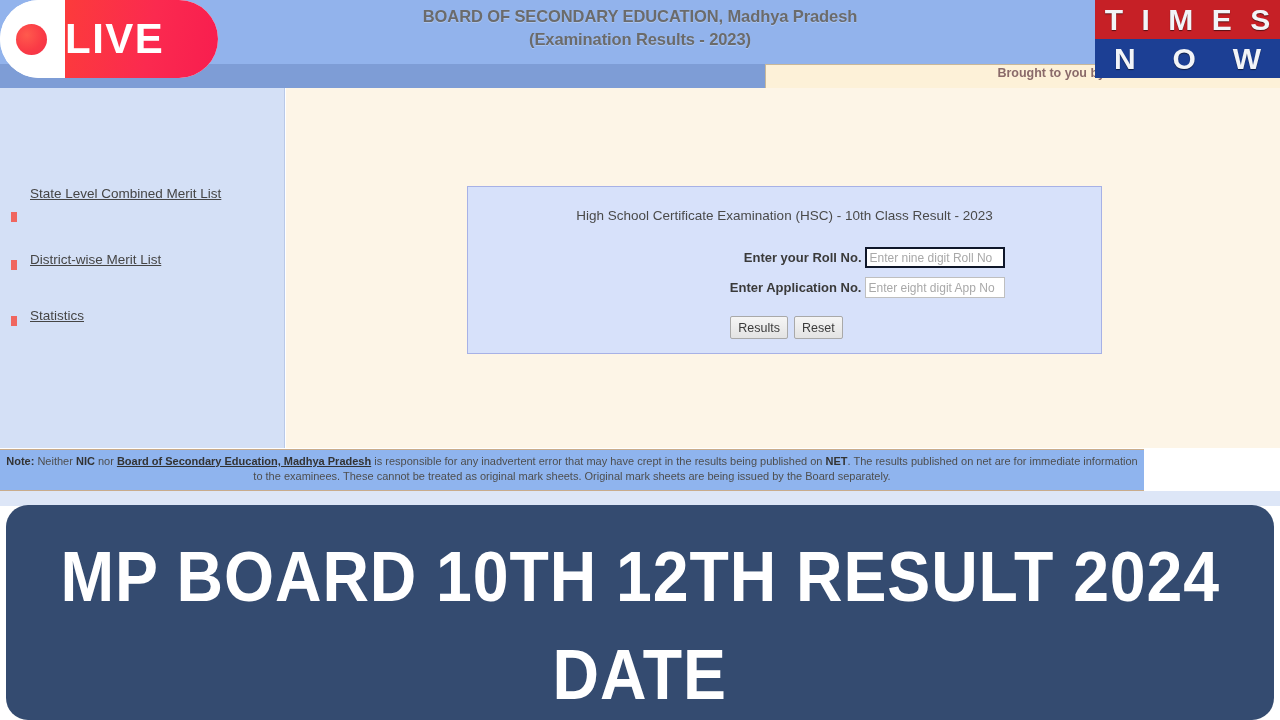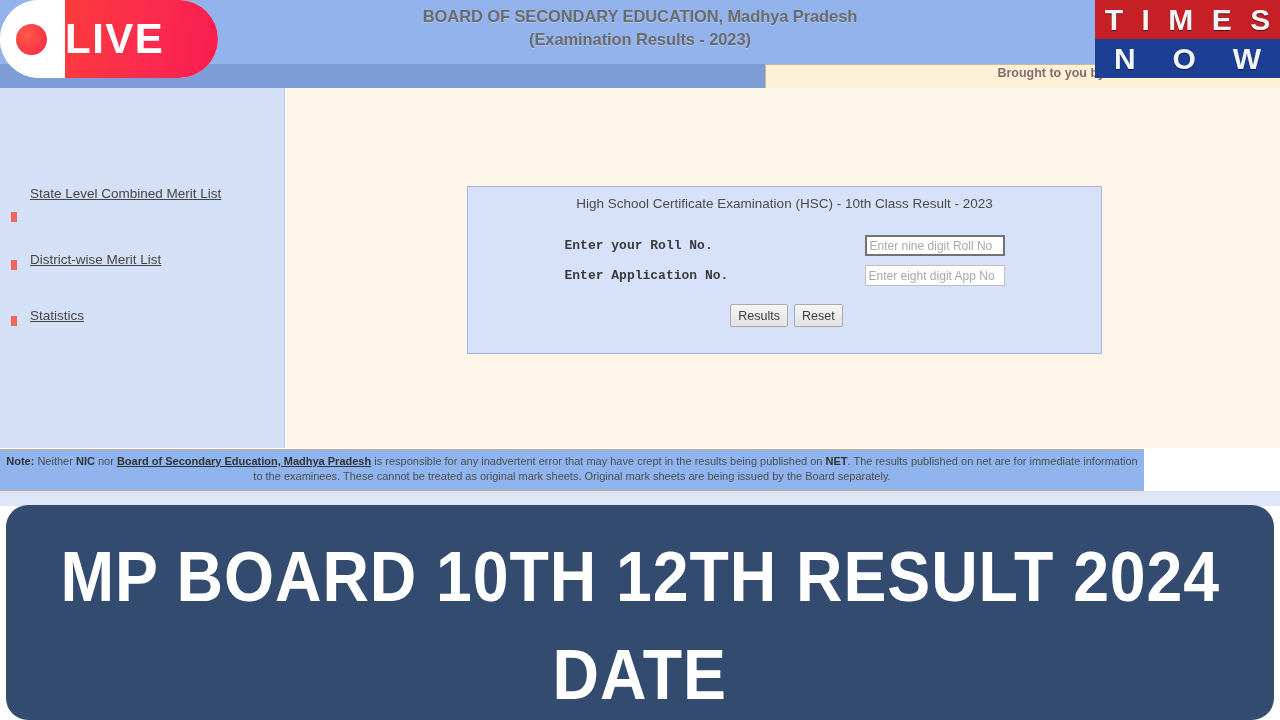--- a/index.html
+++ b/index.html
@@ -184,56 +184,57 @@
   
   .result-panel {
     position: absolute;
     left: 181px; top: 98px;
     width: 635px; height: 168px;
     background: #d7e1fa;
     border: 1px solid #a7b1e6;
   }
   .panel-title {
     text-align: center;
-    margin-top: 9px;
+    margin-top: 21px;
     font-size: 13.5px;
     color: #4a4a4a;
     font-family: "Liberation Sans", sans-serif;
   }
   .form-rows {
     margin-top: 24px;
     display: flex;
     flex-direction: column;
     gap: 9px;
   }
   .form-row {
     display: flex;
     align-items: center;
     justify-content: center;
   }
   .form-label {
     width: 300px;
-    padding-right: 14px;
+    text-align: right;
+    padding-right: 3px;
     font-size: 13px;
     font-weight: bold;
     color: #3a3a3a;
-    font-family: Liberation Mono, monospace;
+    font-family: Liberation Sans, sans-serif;
   }
   .form-input {
     width: 140px; height: 21px;
     font-size: 12px;
     padding: 1px 3px;
     border: 1px solid #bfbfbf;
     background: #ffffff;
     color: #333;
     font-family: "Liberation Sans", sans-serif;
     outline: none;
   }
   .form-input.focused {
-    border: 2px solid #737373;
+    border: 2px solid #0f172a;
   }
   .form-input::placeholder { color: #a9a9a9; }
   .btn-row {
     display: flex;
     justify-content: center;
     gap: 6px;
     margin-top: 9px;
     padding-left: 4px;
   }
   .btn {

